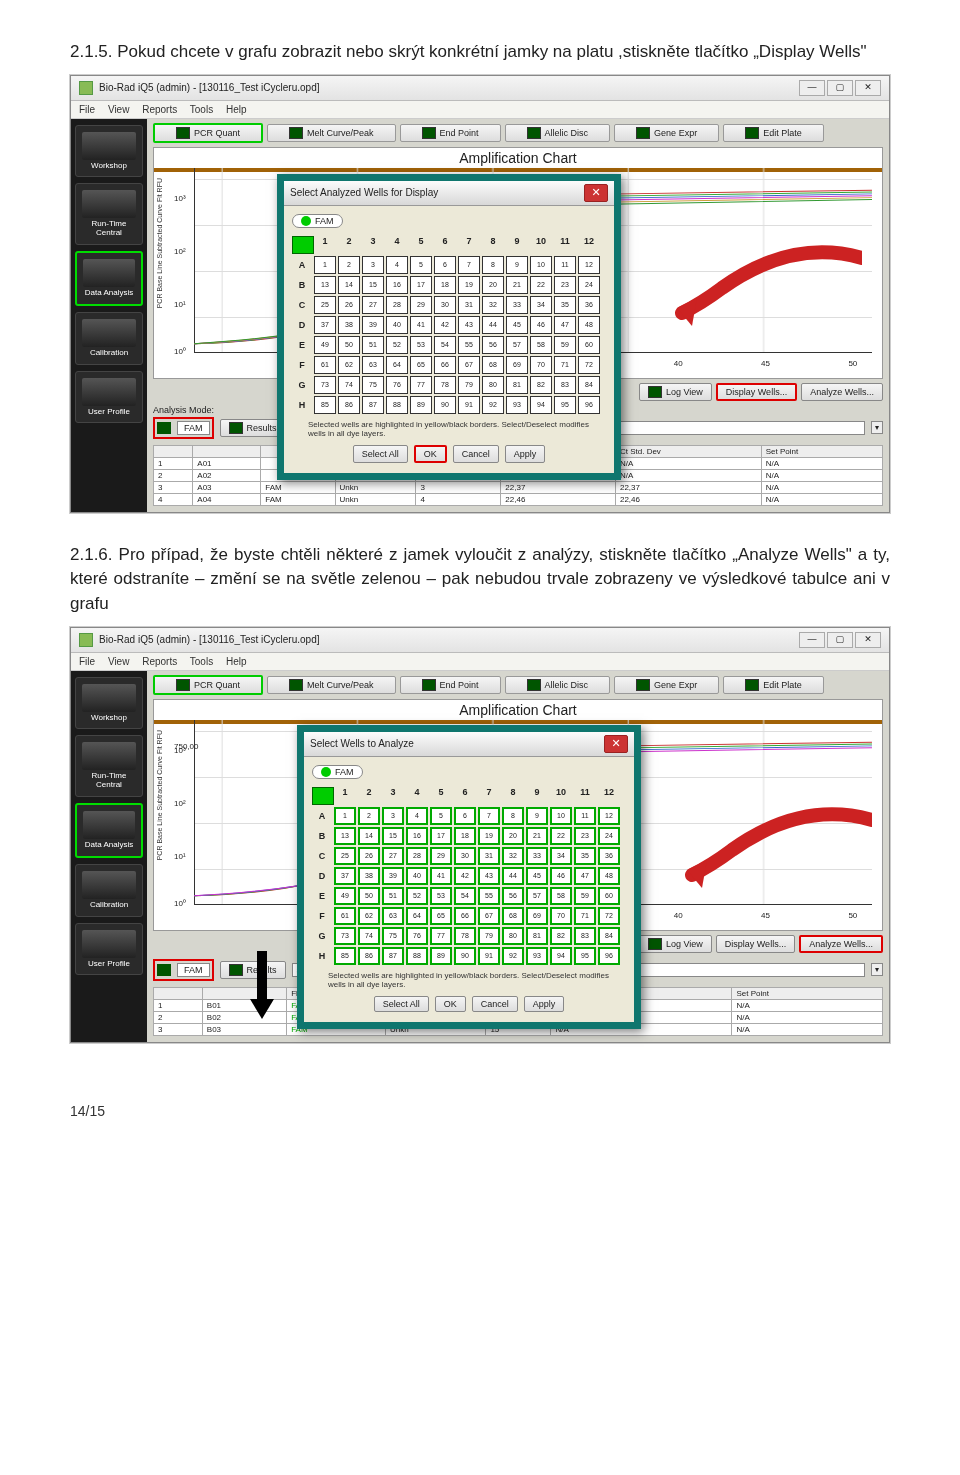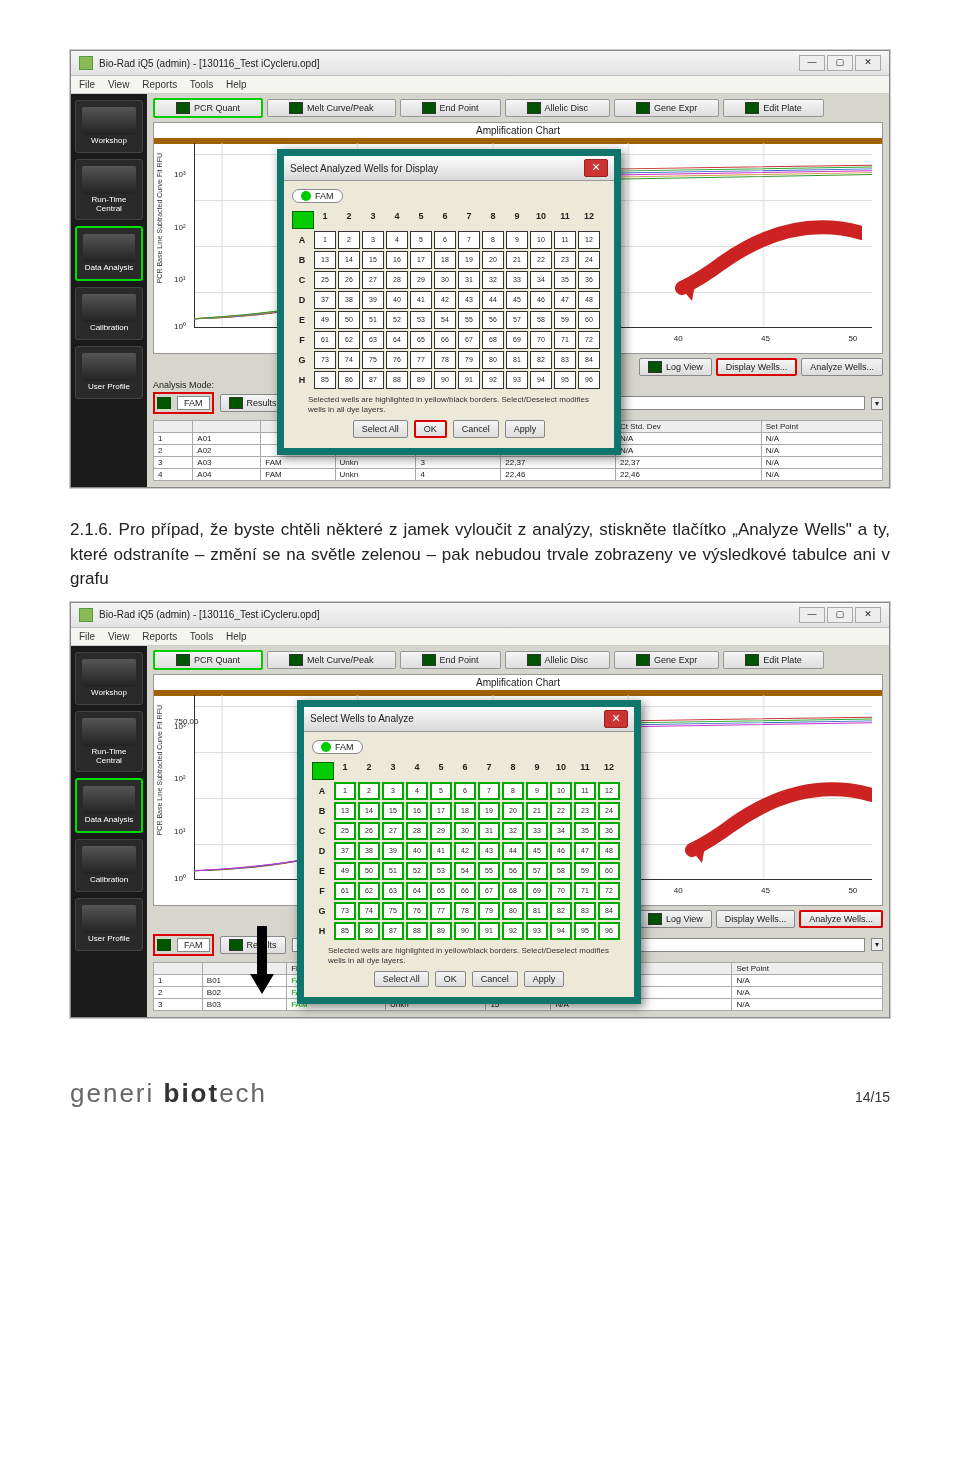--- a/index.html
+++ b/index.html
@@ -18,21 +18,21 @@
   .sbitem{background:#2a2a2a;border:1px solid #444;border-radius:3px;padding:6px;text-align:center}
   .sbitem.sel{border:2px solid #0d0}
   .sbic{height:28px;background:linear-gradient(#555,#222);border-radius:2px;margin-bottom:2px}
   .sblbl{color:#fff;font-size:8px;line-height:1.1}
   .main{flex:1;position:relative;padding:4px 6px 6px 6px}
   .tabs{display:flex;gap:4px;margin-bottom:4px;align-items:center}
   .tab{display:flex;align-items:center;gap:4px;background:linear-gradient(#f5f5f5,#ddd);border:1px solid #999;border-radius:2px;font-size:9px;padding:2px 21px}
   .tab .sq{width:12px;height:10px;background:#050;border:1px solid #333}
   .tab.sel{border:2px solid #0c0}
   .chartbox{background:#fff;border:1px solid #999;height:230px;position:relative;margin-bottom:4px}
-  .chart-title{font-size:10px;text-align:center;padding:2px;border-bottom:6px solid #a16207}
+  .chart-title{font-size:14px;text-align:center;padding:2px;border-bottom:4px solid #a16207}
   .yaxis{position:absolute;left:2px;top:30px;font-size:7px;writing-mode:vertical-rl;transform:rotate(180deg);color:#333}
   .plot{position:absolute;left:40px;right:10px;top:20px;bottom:25px;border-left:1px solid #333;border-bottom:1px solid #333;background:linear-gradient(to right,transparent 0,transparent calc(20% - 1px),#ddd 20%,transparent calc(20% + 1px)) 0 0/20% 100%,linear-gradient(to bottom,transparent 0,transparent calc(25% - 1px),#ddd 25%,transparent calc(25% + 1px)) 0 0/100% 25%}
   .ytk{position:absolute;left:20px;font-size:8px;transform:translateY(-50%)}
   .xtk{position:absolute;bottom:10px;font-size:8px;transform:translateX(-50%)}
   .curves{position:absolute;left:40px;right:10px;top:20px;bottom:25px;overflow:hidden}
   .curves svg{width:100%;height:100%}
   .arrow{position:absolute;pointer-events:none}
   .ctrls{display:flex;gap:4px;justify-content:flex-end;margin:2px 0 4px 0}
   .btn{background:linear-gradient(#f5f5f5,#ddd);border:1px solid #888;border-radius:2px;font-size:9px;padding:2px 8px;display:inline-flex;align-items:center;gap:4px}
   .btn.red{border:2px solid #d00}
@@ -66,20 +66,23 @@
   .footer{padding:0 70px 20px 70px;display:flex;align-items:baseline;justify-content:space-between}
   .brand{font-size:26px;letter-spacing:2px;font-weight:300;color:#666}
   .brand b{color:#333;font-weight:600}
   .pagenum{font-size:14px;color:#333}
 </style>
 </head>
 <body>
 
 <div class="page">
 
+<p class="para">
+  <span>2.1.5.</span> <span>Pokud chcete v grafu zobrazit nebo skrýt konkrétní jamky na platu ,stiskněte tlačítko „Display Wells"</span>
+</p>
 <div class="indent"></div>
 
 <div class="screenshot">
   <div class="titlebar">
     <span class="icon"></span>
     <span>Bio-Rad iQ5 (admin) - [130116_Test iCycleru.opd]</span>
     <div class="winbtns">
       <span>—</span>
       <span>▢</span>
       <span>✕</span>
@@ -702,17 +705,14 @@
         <path d="M15,0 L15,50" stroke="#000" stroke-width="10"></path>
         <path d="M3,48 L27,48 L15,68 Z" fill="#000"></path>
       </svg>
     </div>
   </div>
 </div>
 
 </div>
 
 <div class="footer">
-  <div class="brand">
-    <span>generi </span><b>biot</b><span>ech</span>
-  </div>
   <div class="pagenum">14/15</div>
 </div>
 
 </body></html>

